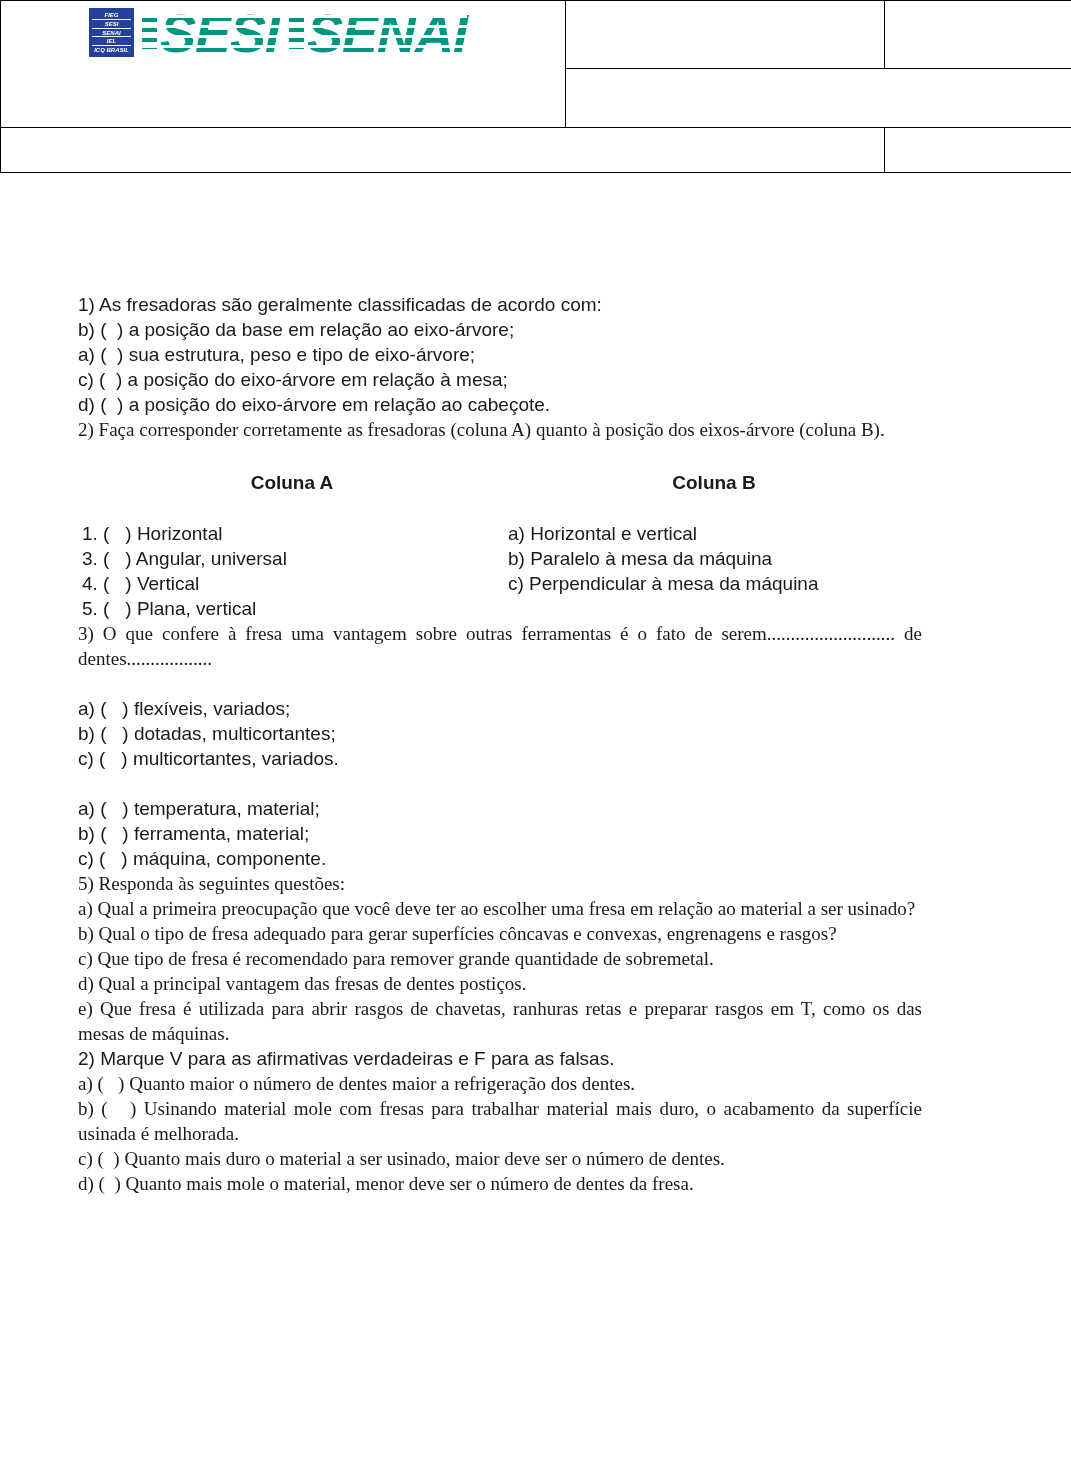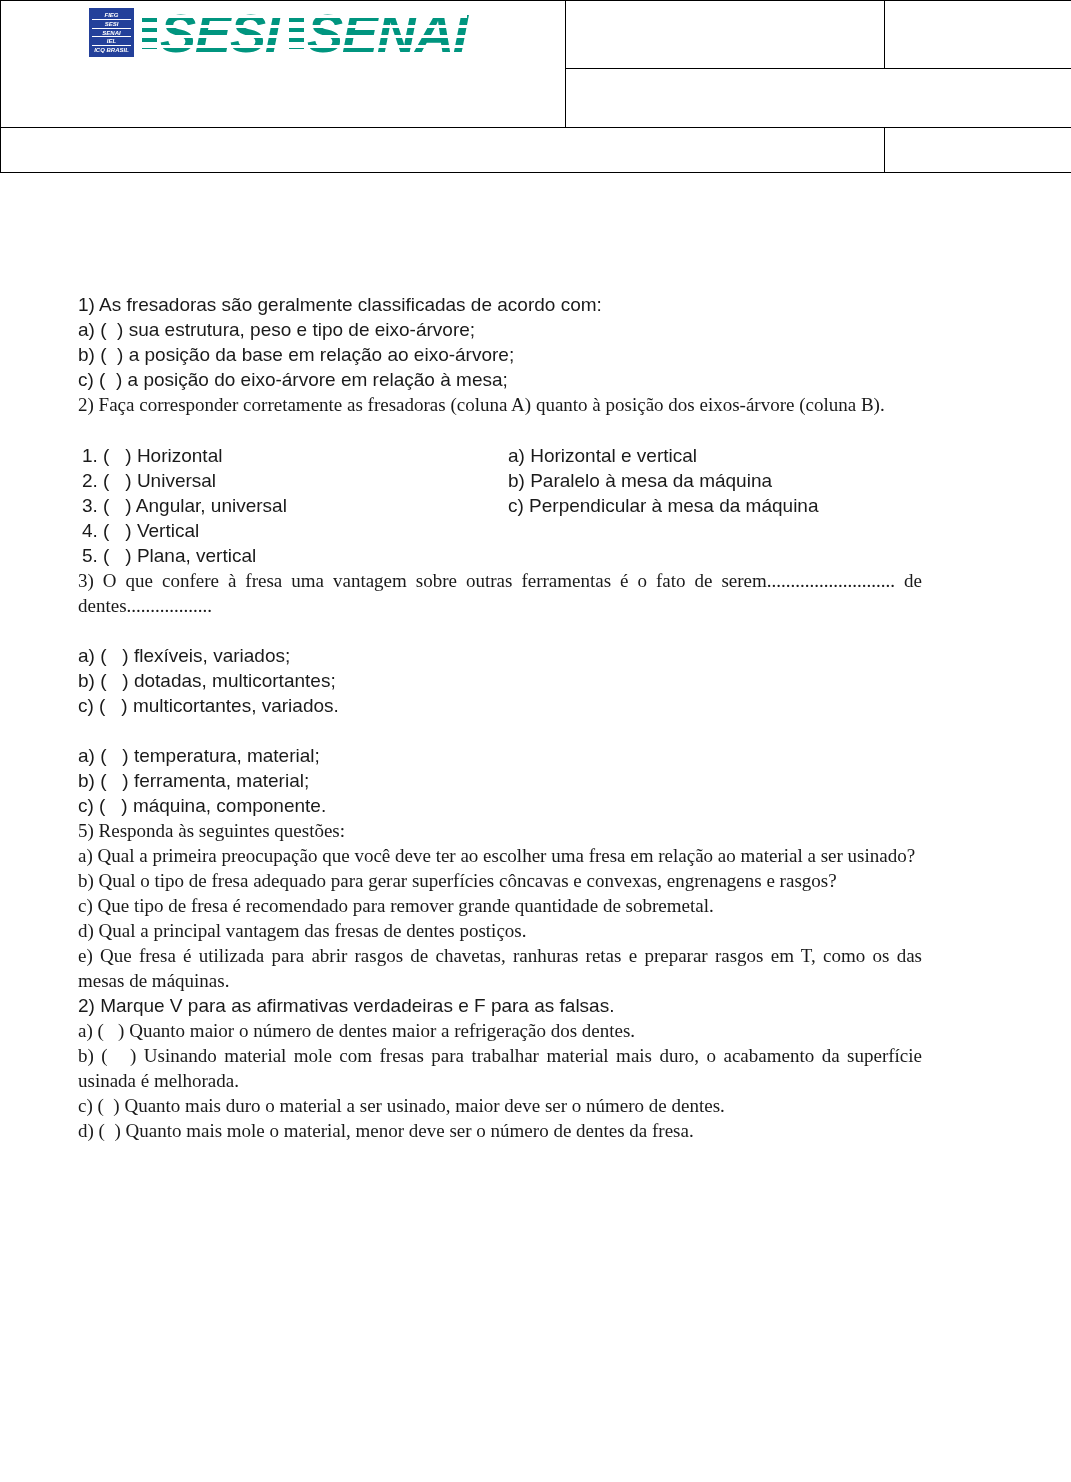--- a/index.html
+++ b/index.html
@@ -141,31 +141,35 @@
         <td colspan="2"></td>
         <td></td>
       </tr>
     </tbody>
   </table>
 
   <main class="content">
 
     <section>
       <p>1) As fresadoras são geralmente classificadas de acordo com:</p>
+      <p>b) (&nbsp;&nbsp;) a posição da base em relação ao eixo-árvore;</p>
       <p>a) (&nbsp;&nbsp;) sua estrutura, peso e tipo de eixo-árvore;</p>
-      <p>b) (&nbsp;&nbsp;) a posição da base em relação ao eixo-árvore;</p>
       <p>c) (&nbsp;&nbsp;) a posição do eixo-árvore em relação à mesa;</p>
+      <p>d) (&nbsp;&nbsp;) a posição do eixo-árvore em relação ao cabeçote.</p>
     </section>
 
     <section>
       <p class="just mt25">2) Faça corresponder corretamente as fresadoras (coluna A) quanto à posição dos eixos-árvore (coluna B).</p>
+      <div class="cols-head mt28">
+        <div class="col-a head">Coluna A</div>
+        <div class="col-b head">Coluna B</div>
+      </div>
       <div class="cols mt26">
         <div class="col-a">
           <p>1. (&nbsp;&nbsp;&nbsp;) Horizontal</p>
-          <p>2. (&nbsp;&nbsp;&nbsp;) Universal</p>
           <p>3. (&nbsp;&nbsp;&nbsp;) Angular, universal</p>
           <p>4. (&nbsp;&nbsp;&nbsp;) Vertical</p>
           <p>5. (&nbsp;&nbsp;&nbsp;) Plana, vertical</p>
         </div>
         <div class="col-b">
           <p>a) Horizontal e vertical</p>
           <p>b) Paralelo à mesa da máquina</p>
           <p>c) Perpendicular à mesa da máquina</p>
         </div>
       </div>

